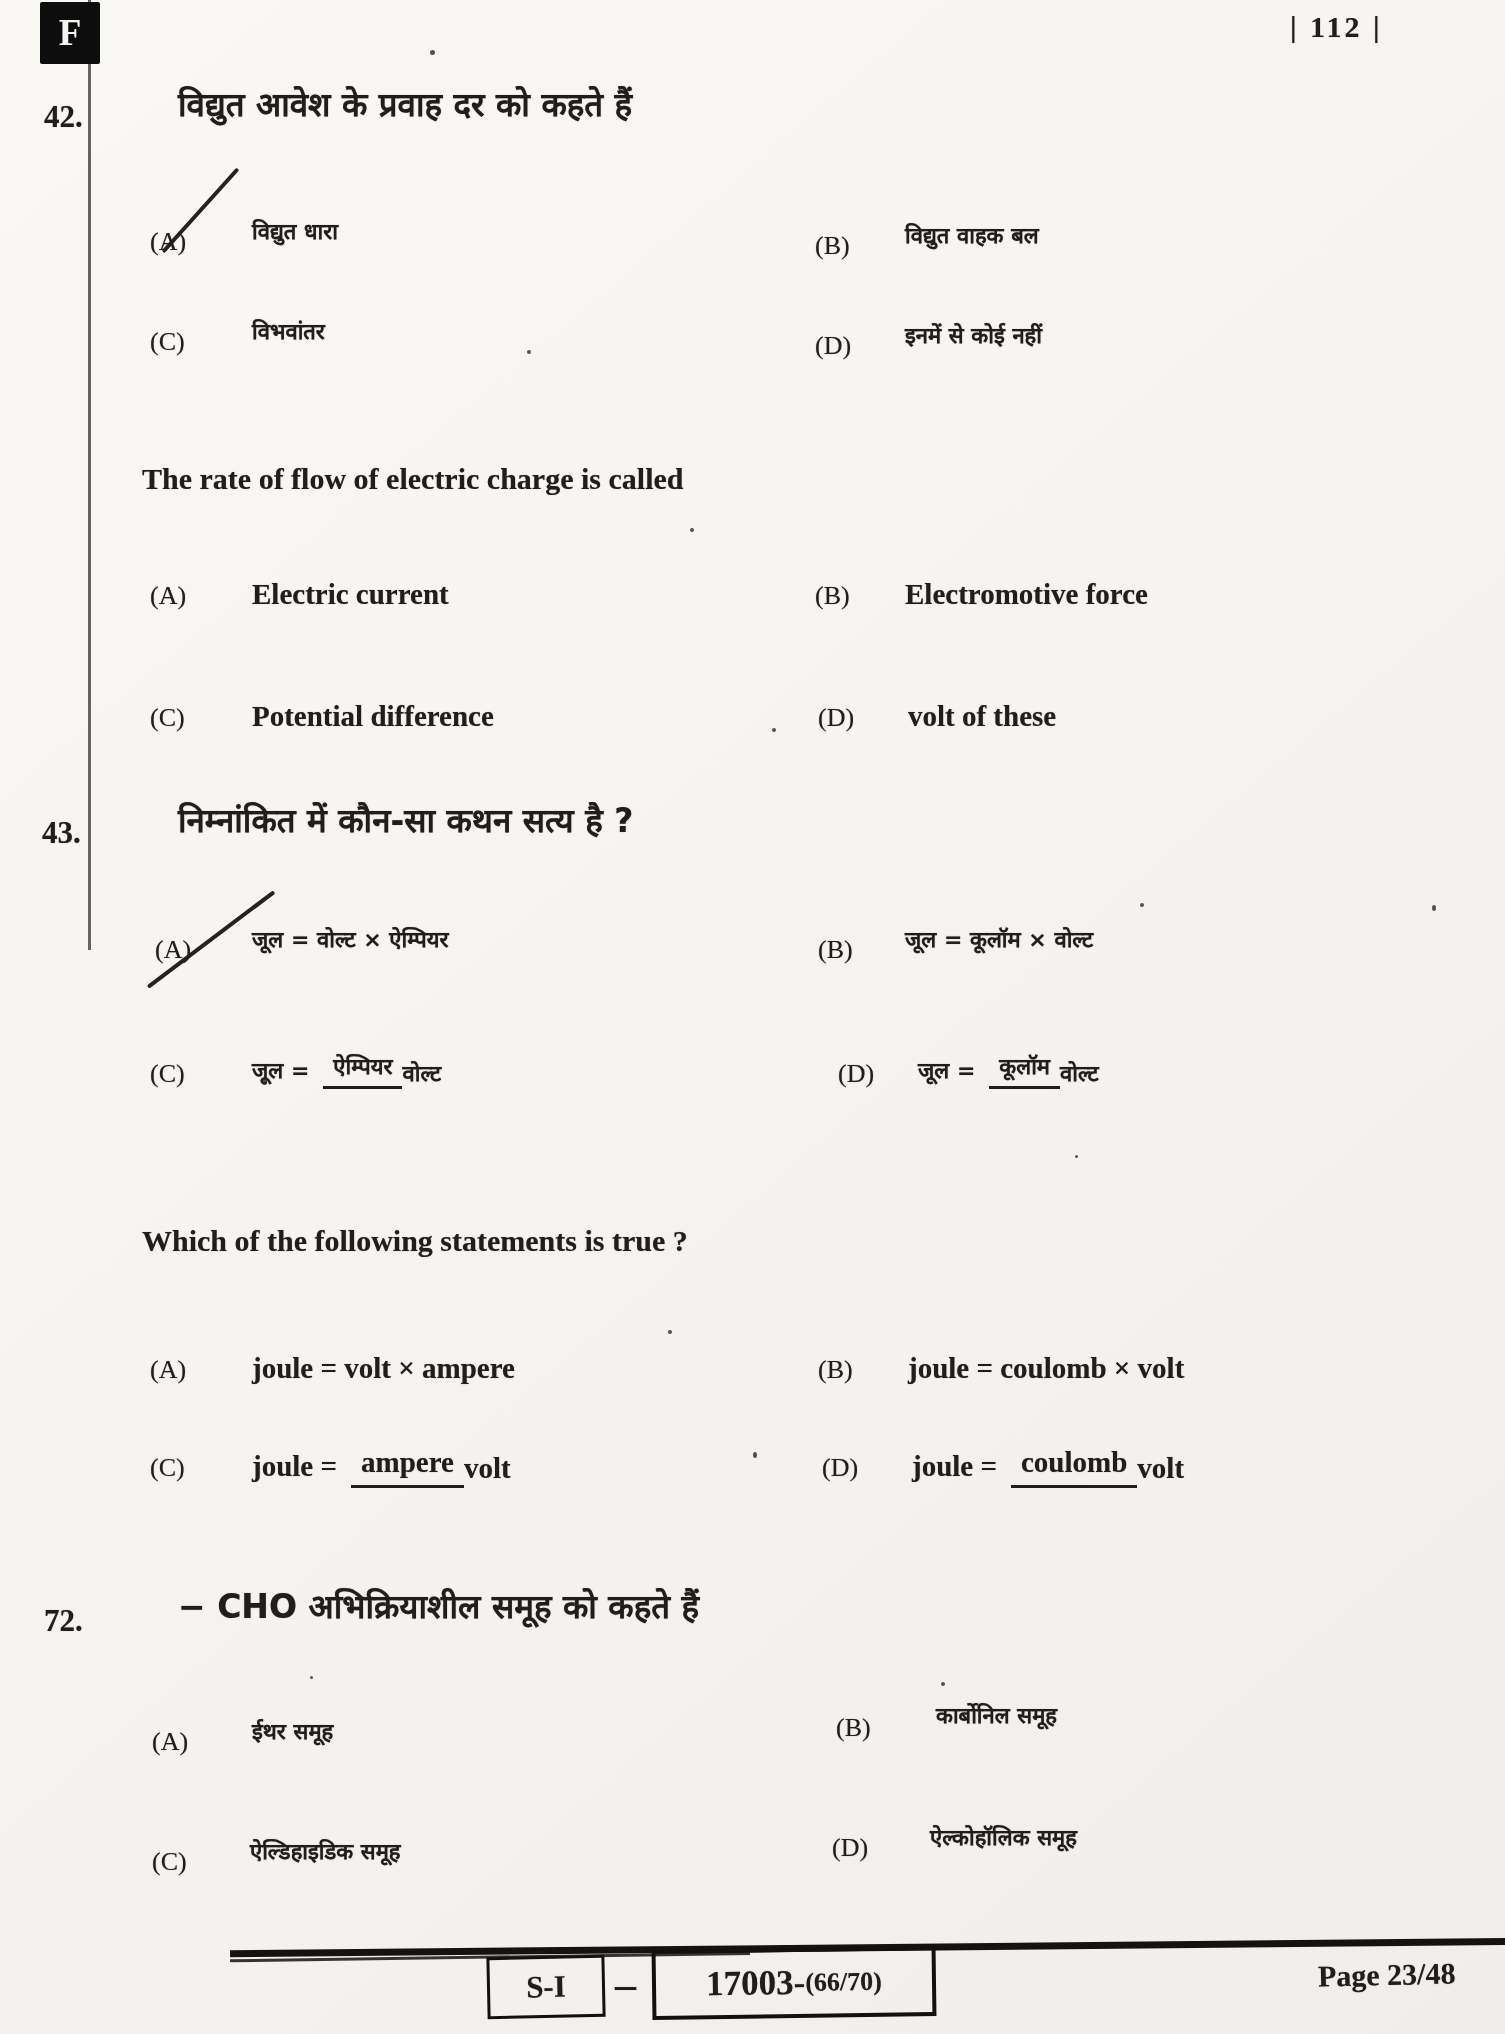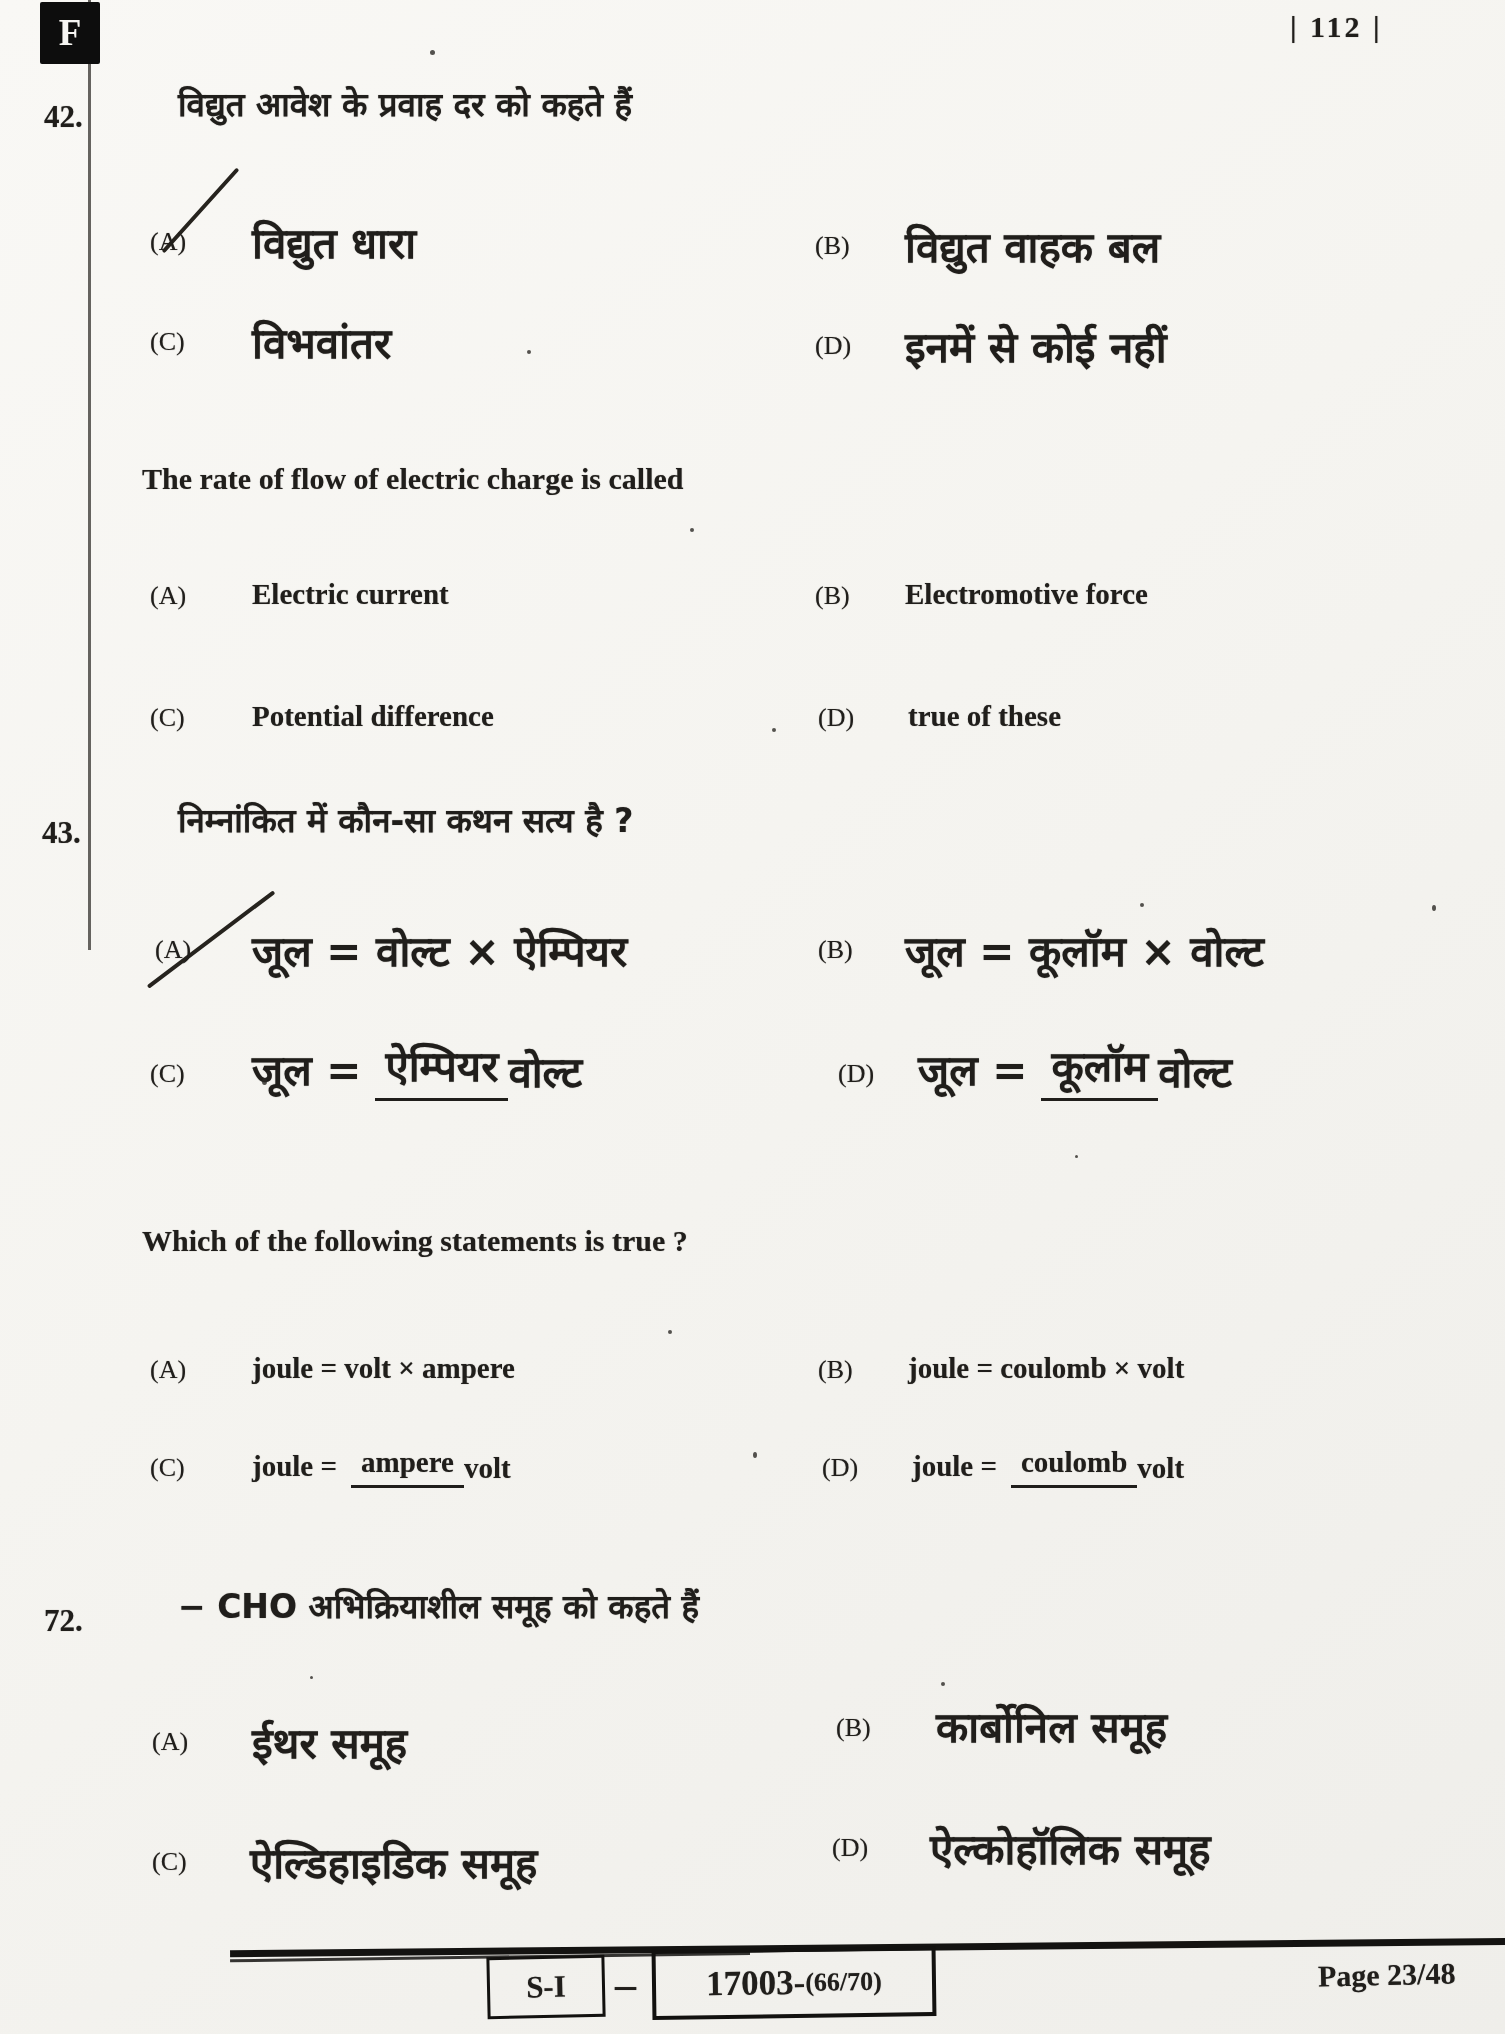--- a/index.html
+++ b/index.html
@@ -6,21 +6,21 @@
   .page{position:relative;width:1505px;height:2034px;overflow:hidden;color:#201e1b;
         background:linear-gradient(140deg,#f9f8f5 0%,#f5f4f0 45%,#efeeea 100%);}
   .abs{position:absolute;}
   .hi{font-family:"DejaVu Sans",sans-serif;}
   .en{font-family:"Liberation Serif","DejaVu Serif",serif;}
   .txt{white-space:nowrap;text-shadow:0 0 1px rgba(25,22,18,.45);line-height:1.25;}
   .qnum{font-family:"Liberation Serif",serif;font-size:31px;font-weight:700;}
   .stem-hi{font-size:33px;font-weight:600;margin-left:36px;}
   .stem-en{font-size:30px;font-weight:700;}
   .optlab{font-family:"Liberation Serif",serif;font-size:26px;}
-  .opt-hi{font-size:42px;font-weight:600;text-align:right;}
+  .opt-hi{font-size:22px;font-weight:600;text-align:right;}
   .opt-en{font-size:29px;font-weight:700;}
   .margin-line{left:88px;top:0;width:3px;height:950px;background:#34322e;opacity:.75;}
   .f-badge{left:40px;top:2px;width:60px;height:62px;background:#0d0d0d;color:#f6f5f2;
            display:flex;align-items:center;justify-content:center;
            font-family:"Liberation Serif",serif;font-size:37px;font-weight:700;border-radius:2px;}
   .page-ref{left:1290px;top:8px;font-size:30px;font-weight:700;letter-spacing:3px;}
   .pen-slash{position:absolute;height:4px;background:#26231e;border-radius:2px;transform-origin:0 50%;}
   .formula{position:absolute;display:flex;align-items:center;gap:14px;}
   .frac{display:inline-flex;flex-direction:row;align-items:center;}
   .frac .num{display:block;padding:0 10px 5px;border-bottom:3px solid #201e1b;}
@@ -66,21 +66,21 @@
   <div class="abs stem-en en txt" style="left:142px;top:460px">The rate of flow of electric charge is called</div>
 
   <span class="abs optlab txt" style="left:150px;top:580px">(A)</span>
   <span class="abs opt-en en txt" style="left:252px;top:576px">Electric current</span>
   <span class="abs optlab txt" style="left:815px;top:580px">(B)</span>
   <span class="abs opt-en en txt" style="left:905px;top:576px">Electromotive force</span>
 
   <span class="abs optlab txt" style="left:150px;top:702px">(C)</span>
   <span class="abs opt-en en txt" style="left:252px;top:698px">Potential difference</span>
   <span class="abs optlab txt" style="left:818px;top:702px">(D)</span>
-  <span class="abs opt-en en txt" style="left:908px;top:698px">true of these</span>
+  <span class="abs opt-en en txt" style="left:908px;top:698px">volt of these</span>
 
   <div class="abs qnum txt" style="left:42px;top:814px">43.</div>
   <div class="abs stem-hi hi txt" style="left:142px;top:800px">निम्नांकित में कौन-सा कथन सत्य है ?</div>
 
   <div class="pen-slash" style="left:148px;top:985px;width:158px;transform:rotate(-37deg)"></div>
 
   <span class="abs optlab txt" style="left:155px;top:934px">(A)</span>
   <span class="abs opt-hi hi txt" style="left:252px;top:926px">जूल = वोल्ट × ऐम्पियर</span>
   <span class="abs optlab txt" style="left:818px;top:934px">(B)</span>
   <span class="abs opt-hi hi txt" style="left:905px;top:926px">जूल = कूलॉम × वोल्ट</span>

